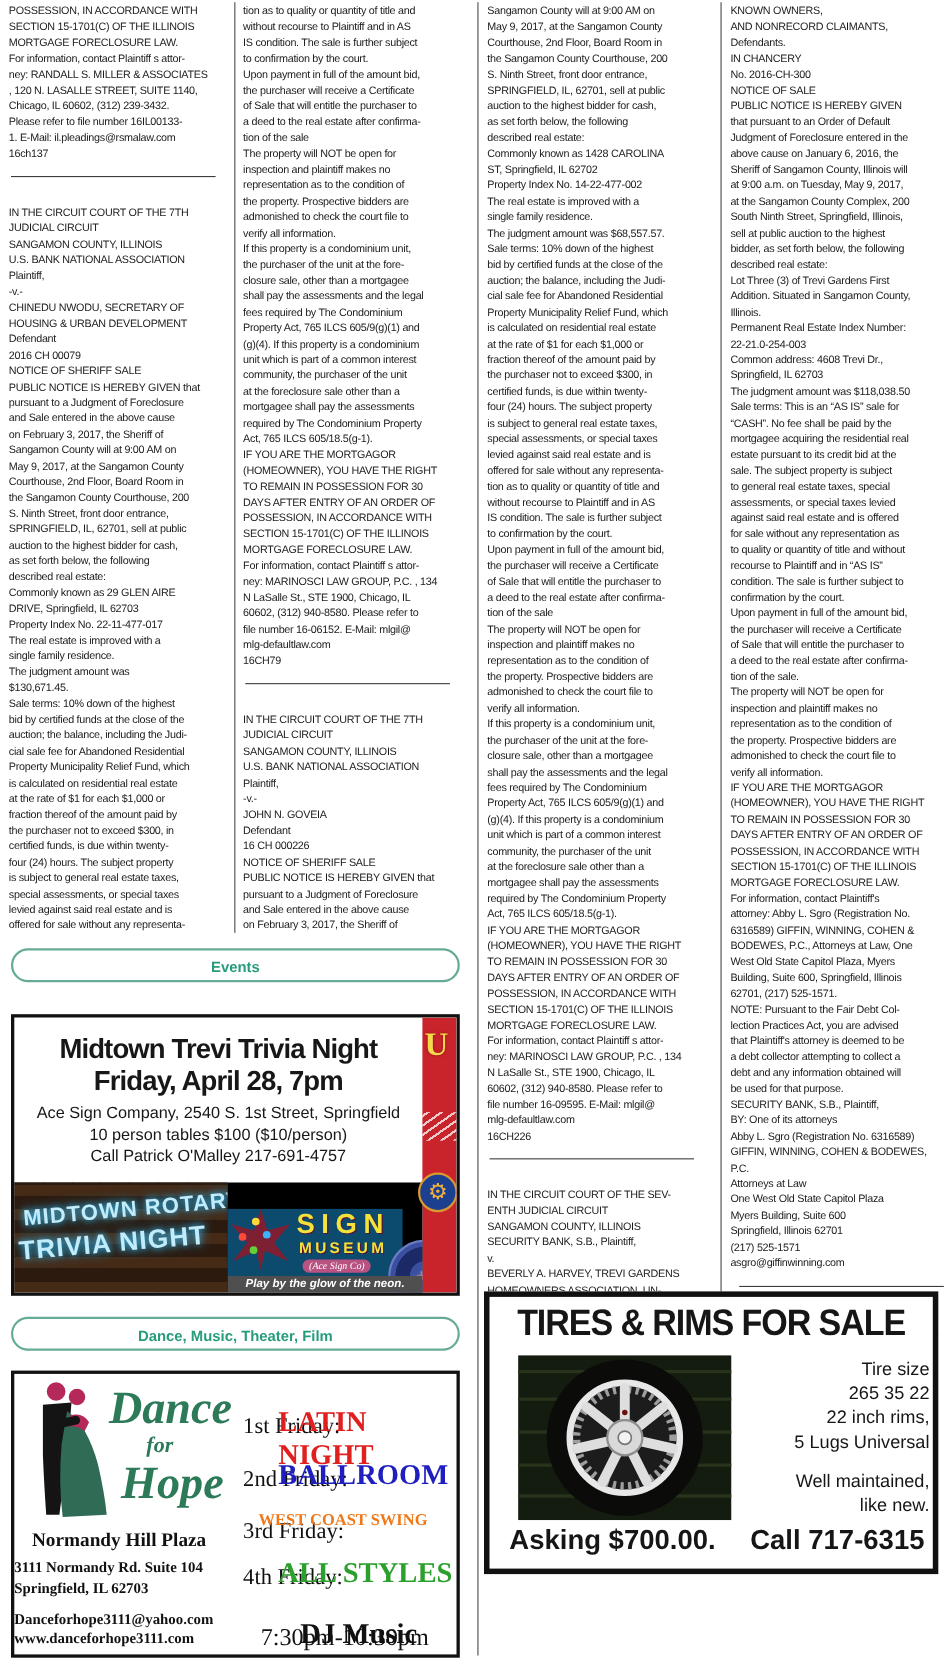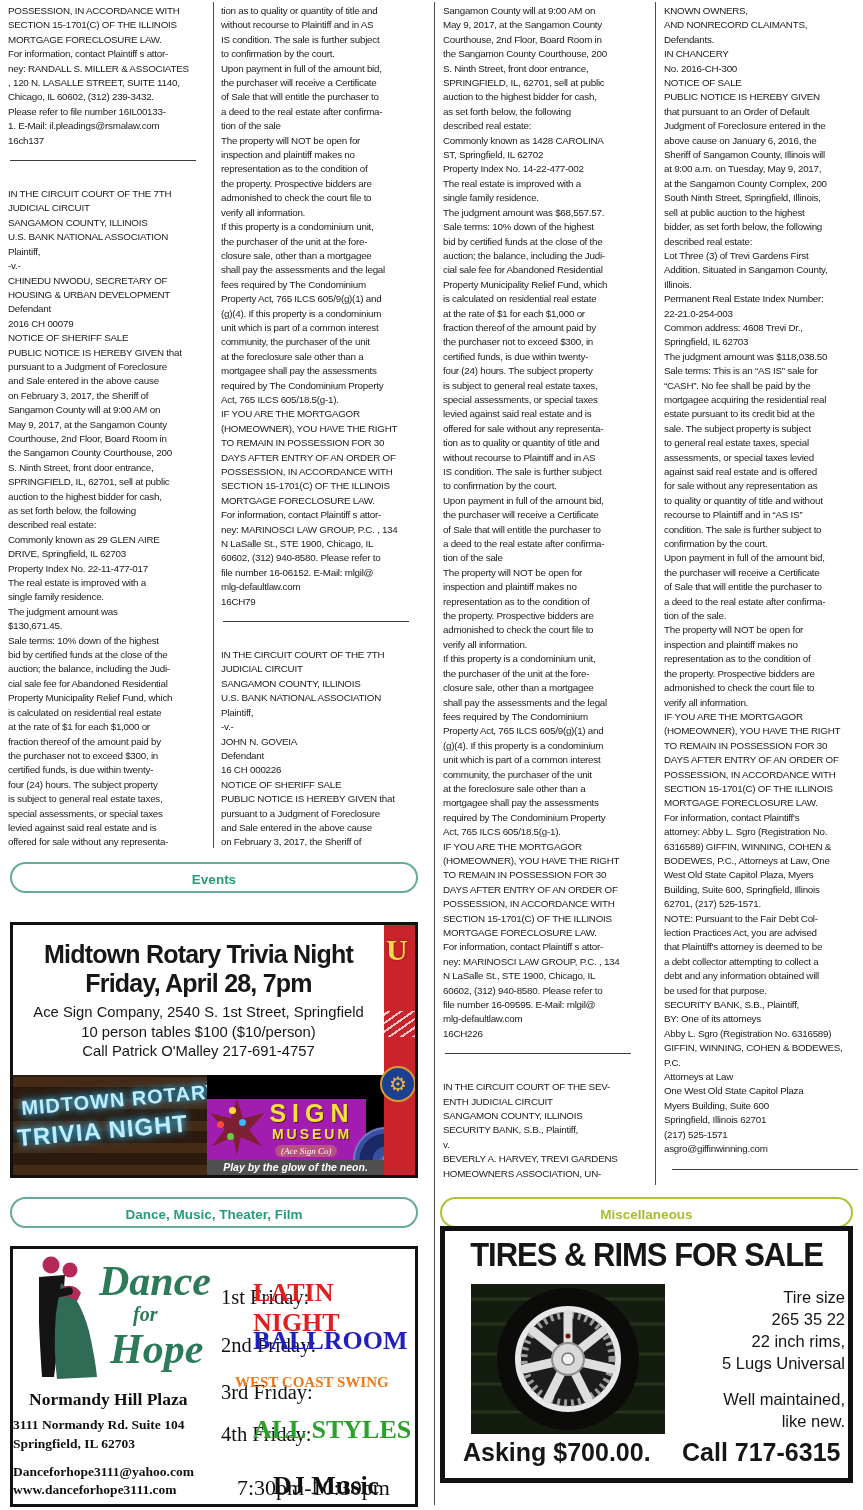--- a/index.html
+++ b/index.html
@@ -27,21 +27,21 @@
   #trivia-text{position:absolute;left:0;top:0;width:371px;height:150px;text-align:center;color:#171717;}
   .trivia-h{font-weight:bold;font-size:25px;line-height:29px;letter-spacing:-0.8px;}
   .trivia-s{font-size:14.8px;line-height:19.5px;}
   #trivia-photo{position:absolute;left:0;top:150px;width:371px;height:100px;}
   #neon-photo{position:absolute;left:0;top:0;width:194px;height:100px;background:#2c1a0e;overflow:hidden;
      background-image:repeating-linear-gradient(0deg,#452a16 0 10px,#2c1a0e 10px 22px),
                       repeating-linear-gradient(90deg,rgba(0,0,0,.35) 0 2px,rgba(0,0,0,0) 2px 26px);}
   .neon-line{font-weight:bold;color:#c3ecfb;text-shadow:0 0 6px #2fa8dc,0 0 12px #2fa8dc;
              transform:rotate(-5deg);letter-spacing:1px;white-space:nowrap;}
   #museum-photo{position:absolute;left:194px;top:0;width:177px;height:100px;background:#000;overflow:hidden;}
-  #museum-pink{position:absolute;left:0;top:24px;width:159px;height:62px;background:#a21caf;}
+  #museum-pink{position:absolute;left:0;top:24px;width:159px;height:62px;background:#0c4a6e;}
   #starburst{position:absolute;left:2px;top:0px;width:56px;height:56px;background:#7d2033;
      clip-path:polygon(50% 0,61% 35%,98% 25%,72% 55%,95% 85%,57% 68%,50% 100%,43% 68%,5% 85%,28% 55%,2% 25%,39% 35%);}
   .bulb{position:absolute;width:7px;height:7px;border-radius:50%;}
   #museum-sign{position:absolute;left:60px;top:2px;width:90px;text-align:center;color:#f2e23a;
                text-shadow:1px 1px 0 #5e1030;font-weight:bold;}
   #ace-badge{position:absolute;left:68px;top:46px;background:#b85280;color:#fff;border-radius:8px;
              font:italic 9px "Liberation Serif",serif;padding:1px 6px;}
   #pepsi-logo{position:absolute;left:146px;top:28px;width:62px;height:62px;border-radius:50%;
      background:radial-gradient(circle,#3a4fa0 0 30%,#1b2a66 31% 60%,#3a4fa0 61% 80%,#141f4d 81%);
      border:2px solid #6b7cc4;display:flex;align-items:center;justify-content:center;}
@@ -57,21 +57,21 @@
   #dance-ad{position:absolute;left:10px;top:1246px;width:408px;height:261px;border:3px solid #111;
             background:#fff;box-sizing:border-box;font-family:"Liberation Serif",serif;color:#111;}
   .dance-script{position:absolute;font:italic 42px "Liberation Serif",serif;color:#2c7a57;font-weight:bold;}
   #dance-left{position:absolute;left:0;top:0;width:205px;height:100%;text-align:left;}
   .dance-addr{font-weight:bold;}
   #dance-right{position:absolute;left:208px;top:0;width:192px;}
   .sched-label{position:absolute;font-size:20.5px;margin-top:30px;}
   .sched-val{position:absolute;font-weight:bold;font-size:26px;}
   .red{color:#e01f1f;} .blue{color:#1f1fbf;} .orange{color:#f07818;} .green{color:#2ca02c;}
   
-  #tires-ad{position:absolute;left:440px;top:1226px;width:413px;height:257px;border:5px solid #111;
+  #tires-ad{position:absolute;left:440px;top:1174px;width:413px;height:257px;border:5px solid #111;
             background:#fff;box-sizing:border-box;color:#161616;}
   #tires-headline{position:absolute;left:0;top:6px;width:100%;text-align:center;font-weight:bold;
                   font-size:31px;letter-spacing:-1px;transform:scaleY(1.08);}
   #wheel-photo{position:absolute;left:26px;top:53px;width:194px;height:150px;}
   #tires-details{position:absolute;left:222px;top:55px;width:178px;text-align:right;
                  font-size:16.5px;line-height:22px;}
   .tires-gap{height:14px;}
   #tires-price{position:absolute;left:18px;top:207px;font-weight:bold;font-size:25px;}
   #tires-phone{position:absolute;left:237px;top:207px;font-weight:bold;font-size:25px;}
 </style>
@@ -374,21 +374,21 @@
   <div class="sec-hdr teal-hdr" style="left:10px;top:1197px;width:408px;">Dance, Music, Theater, Film</div>
   <div class="sec-hdr teal-hdr" style="left:10px;top:862px;width:408px;">Events</div>
   <div class="sec-hdr lime-hdr" style="left:440px;top:1197px;width:413px;">Miscellaneous</div>
 
   <div id="trivia-ad">
     <div id="trivia-red-strip">
       <div id="trivia-neon-u">U</div>
       <div id="trivia-streaks"></div>
     </div>
     <div id="trivia-text">
-      <div class="trivia-h" style="margin-top:15px;">Midtown Rotary Trivia Night</div>
+      <div class="trivia-h" style="margin-top:15px;">Midtown Trevi Trivia Night</div>
       <div class="trivia-h">Friday, April 28, 7pm</div>
       <div class="trivia-s" style="margin-top:5px;">Ace Sign Company, 2540 S. 1st Street, Springfield</div>
       <div class="trivia-s">10 person tables $100 ($10/person)</div>
       <div class="trivia-s">Call Patrick O'Malley 217-691-4757</div>
     </div>
     <div id="trivia-photo">
       <div id="neon-photo">
         <div class="neon-line" style="font-size:20px;margin:14px 0 0 8px;">MIDTOWN ROTARY</div>
         <div class="neon-line" style="font-size:24px;margin:4px 0 0 4px;">TRIVIA NIGHT</div>
       </div>

